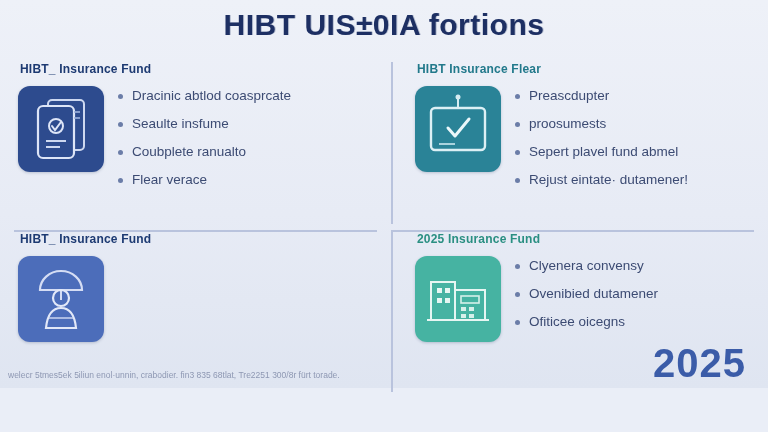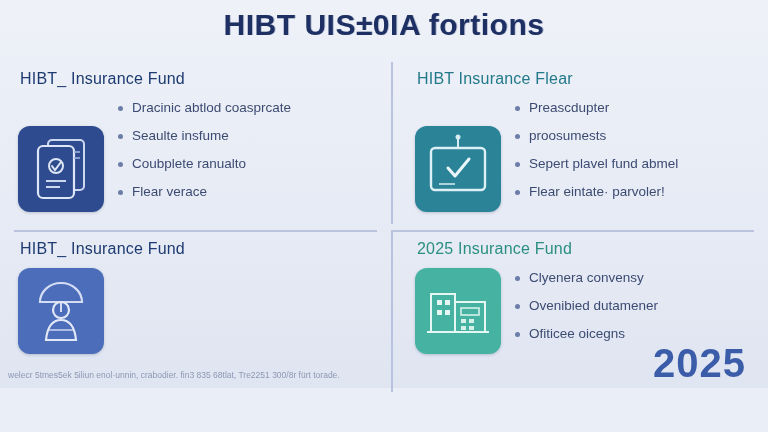--- a/index.html
+++ b/index.html
@@ -54,32 +54,32 @@
     box-sizing: border-box;
   }
   .quad.right-col {
     border-left: 2px solid #b9c3dd;
     padding-left: 22px;
   }
   .quad.row-bottom {
     border-top: 2px solid #b9c3dd;
   }
   .quad-head {
-    font-size: 16px;
-    font-weight: normal;
-    margin: 8px 0 10px 2px;
+    font-size: 12px;
+    font-weight: bold;
+    margin: 0 0 10px 2px;
     letter-spacing: 0.2px;
   }
   .h-navy { color: #1d3a72; }
   .h-teal { color: #22798b; }
   .h-green { color: #2a8f82; }
 
   .quad-body {
     display: flex;
-    align-items: flex-end;
+    align-items: flex-start;
     gap: 14px;
   }
 
   
   .tile {
     flex: 0 0 auto;
     width: 86px;
     height: 86px;
     border-radius: 12px;
     position: relative;
@@ -186,21 +186,21 @@
             <circle cx="43" cy="11" r="2.5" fill="#d7ecf1"></circle>
             <rect x="16" y="22" width="54" height="42" rx="4" fill="none" stroke="#dcf0f5" stroke-width="2.4"></rect>
             <path d="M33 42 l7 8 l14 -17" fill="none" stroke="#eaf7fa" stroke-width="3" stroke-linecap="round" stroke-linejoin="round"></path>
             <line x1="24" y1="58" x2="40" y2="58" stroke="#b9dde6" stroke-width="1.8"></line>
           </svg>
         </div>
         <ul class="bullets">
           <li class="dim">Preascdupter</li>
           <li class="dim">proosumests</li>
           <li>Sepert plavel fund abmel</li>
-          <li>Flear eintate· parvoler!</li>
+          <li>Rejust eintate· dutamener!</li>
         </ul>
       </div>
     </div>
 
     <div class="quad row-bottom">
       <div class="quad-head h-navy">HIBT_ Insurance Fund</div>
       <div class="quad-body">
         <div class="tile tile-blue">
           <svg width="86" height="86" viewBox="0 0 86 86" aria-hidden="true">
             <path d="M22 34 a21 19 0 0 1 42 0 z" fill="none" stroke="#d5ddf4" stroke-width="2.2"></path>

